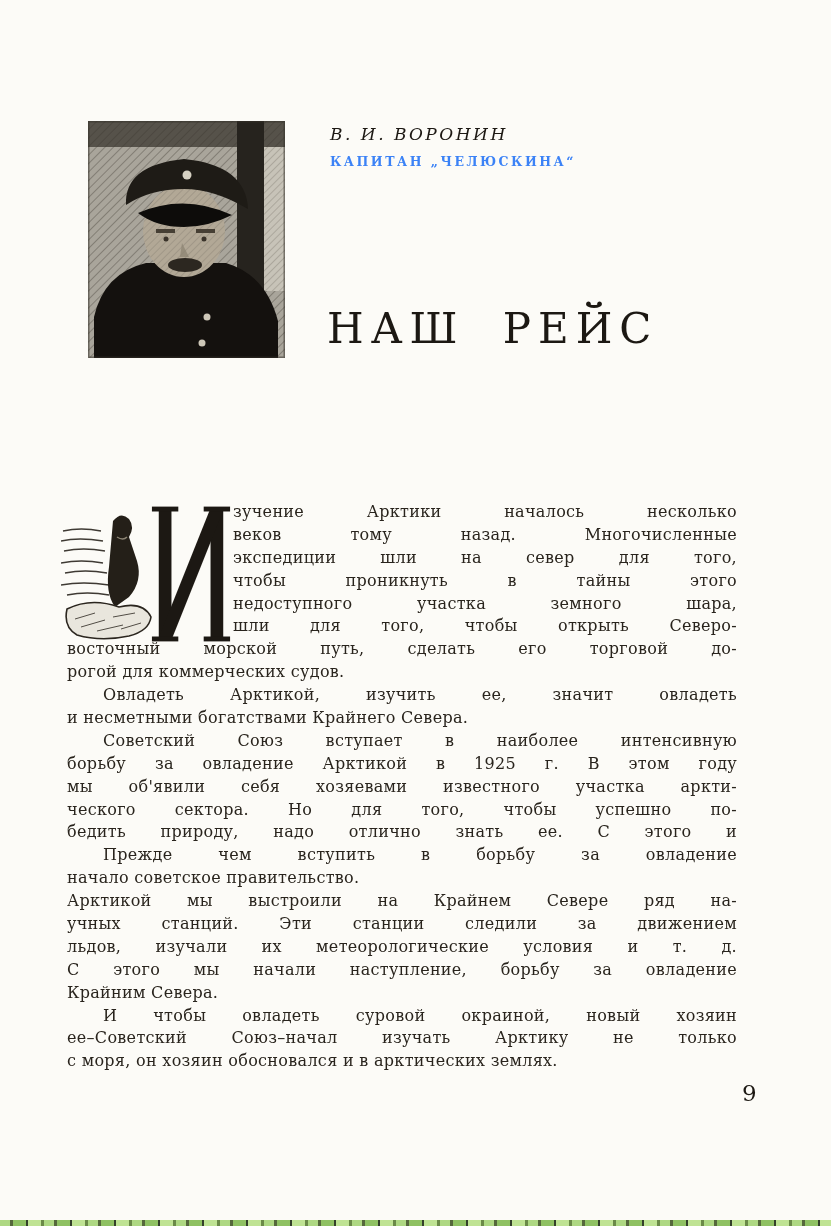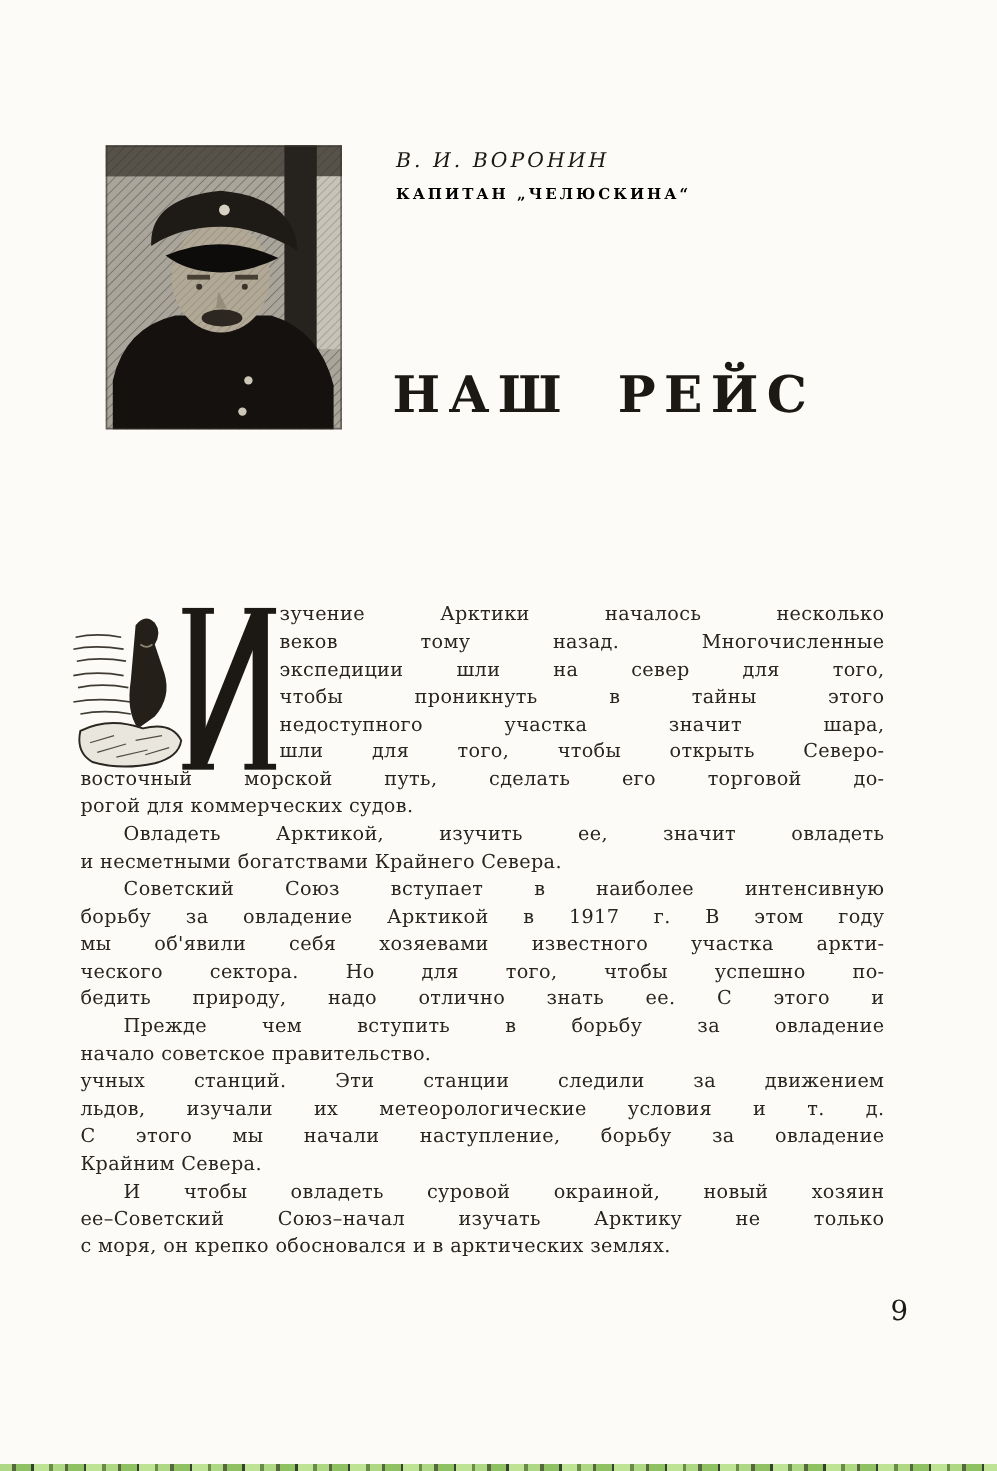--- a/index.html
+++ b/index.html
@@ -33,31 +33,31 @@
     font-size: 17px;
     letter-spacing: 2.5px;
     color: var(--ink-dark);
     white-space: nowrap;
   }
   .role {
     margin-top: 10px;
     font-size: 12.5px;
     font-weight: bold;
     letter-spacing: 2.5px;
-    color: #000000;
+    color: #3b82f6;
     white-space: nowrap;
   }
 
   
   .title {
     position: absolute;
     left: 327px; top: 305px;
     margin: 0;
     font-size: 42px;
-    font-weight: bold;
+    font-weight: normal;
     letter-spacing: 7px;
     word-spacing: 18px;
     line-height: 48px;
     color: var(--ink-dark);
     white-space: nowrap;
   }
 
   
   .body {
     position: absolute;
@@ -199,40 +199,41 @@
           <rect x="56" y="0" width="27" height="5"></rect>
           <rect x="56" y="133" width="27" height="5"></rect>
         </g>
       </svg>
     </div>
     <div id="lines">
         <div class="ln wrap">зучение Арктики началось несколько</div>
         <div class="ln wrap">веков тому назад. Многочисленные</div>
         <div class="ln wrap">экспедиции шли на север для того,</div>
         <div class="ln wrap">чтобы проникнуть в тайны этого</div>
-        <div class="ln wrap">недоступного участка значит шара,</div>
+        <div class="ln wrap">недоступного участка земного шара,</div>
         <div class="ln wrap">шли для того, чтобы открыть Северо-</div>
         <div class="ln">восточный морской путь, сделать его торговой до-</div>
         <div class="ln end">рогой для коммерческих судов.</div>
         <div class="ln ind">Овладеть Арктикой, изучить ее, значит овладеть</div>
         <div class="ln end">и несметными богатствами Крайнего Севера.</div>
         <div class="ln ind">Советский Союз вступает в наиболее интенсивную</div>
-        <div class="ln">борьбу за овладение Арктикой в 1917 г. В этом году</div>
+        <div class="ln">борьбу за овладение Арктикой в 1925 г. В этом году</div>
         <div class="ln">мы об'явили себя хозяевами известного участка аркти-</div>
         <div class="ln">ческого сектора. Но для того, чтобы успешно по-</div>
         <div class="ln">бедить природу, надо отлично знать ее. С этого и</div>
         <div class="ln ind">Прежде чем вступить в борьбу за овладение</div>
         <div class="ln end">начало советское правительство.</div>
+        <div class="ln">Арктикой мы выстроили на Крайнем Севере ряд на-</div>
         <div class="ln">учных станций. Эти станции следили за движением</div>
         <div class="ln">льдов, изучали их метеорологические условия и т. д.</div>
         <div class="ln">С этого мы начали наступление, борьбу за овладение</div>
         <div class="ln end">Крайним Севера.</div>
         <div class="ln ind">И чтобы овладеть суровой окраиной, новый хозяин</div>
         <div class="ln">ее–Советский Союз–начал изучать Арктику не только</div>
-        <div class="ln end">с моря, он крепко обосновался и в арктических землях.</div>
+        <div class="ln end">с моря, он хозяин обосновался и в арктических землях.</div>
       </div>
   </div>
 
   <div class="pagenum">9</div>
 
   <div class="strip"></div>
 
 </div>
 
 </body></html>

